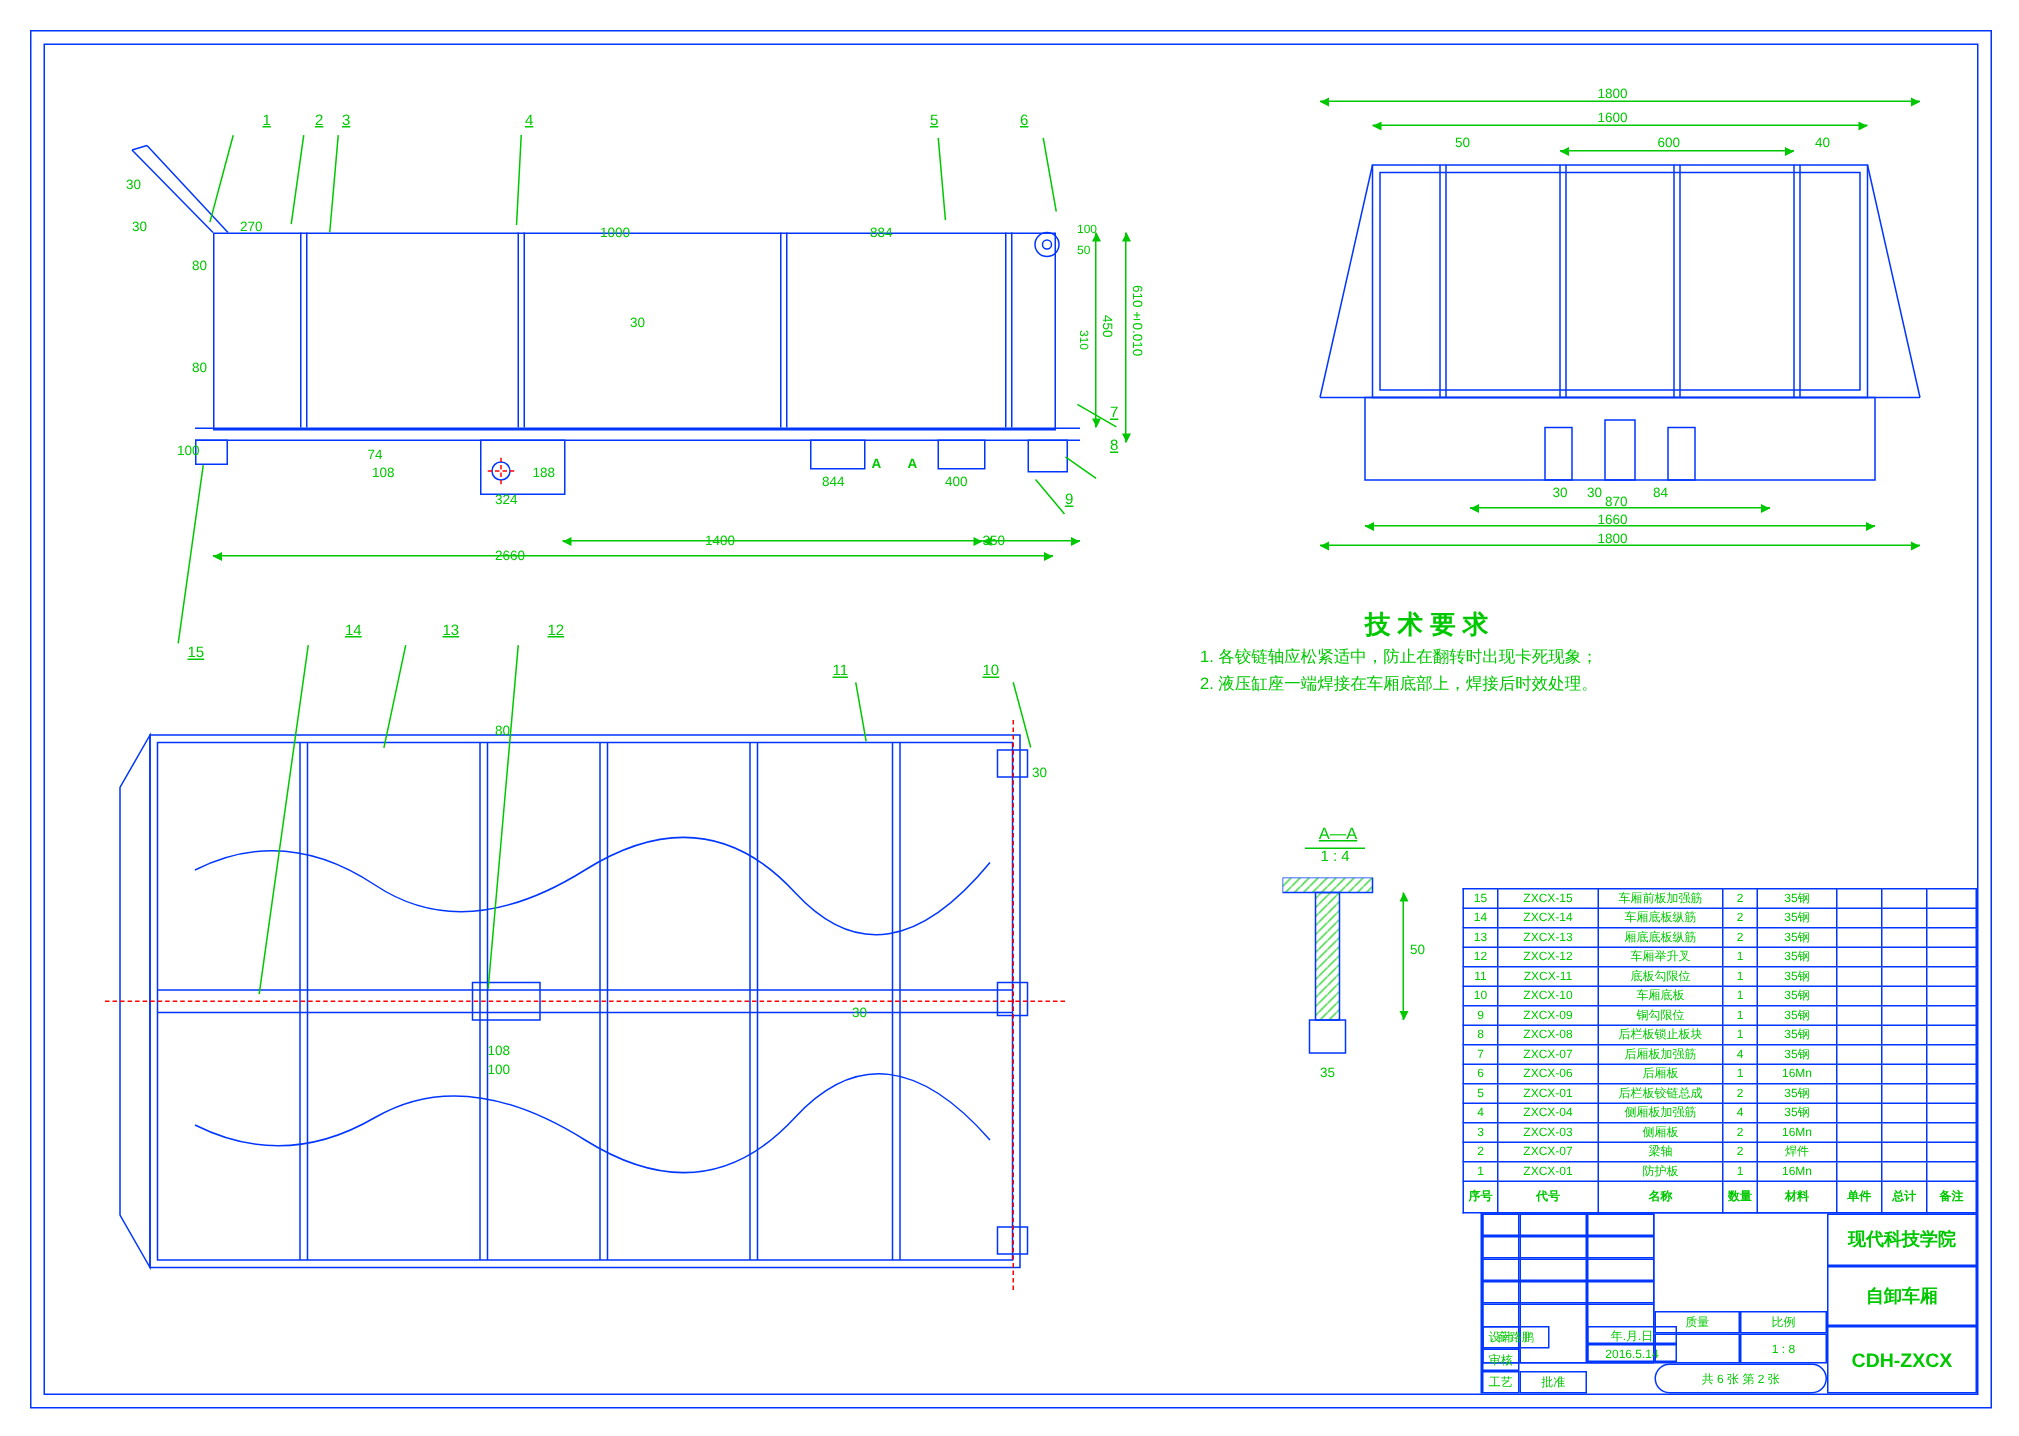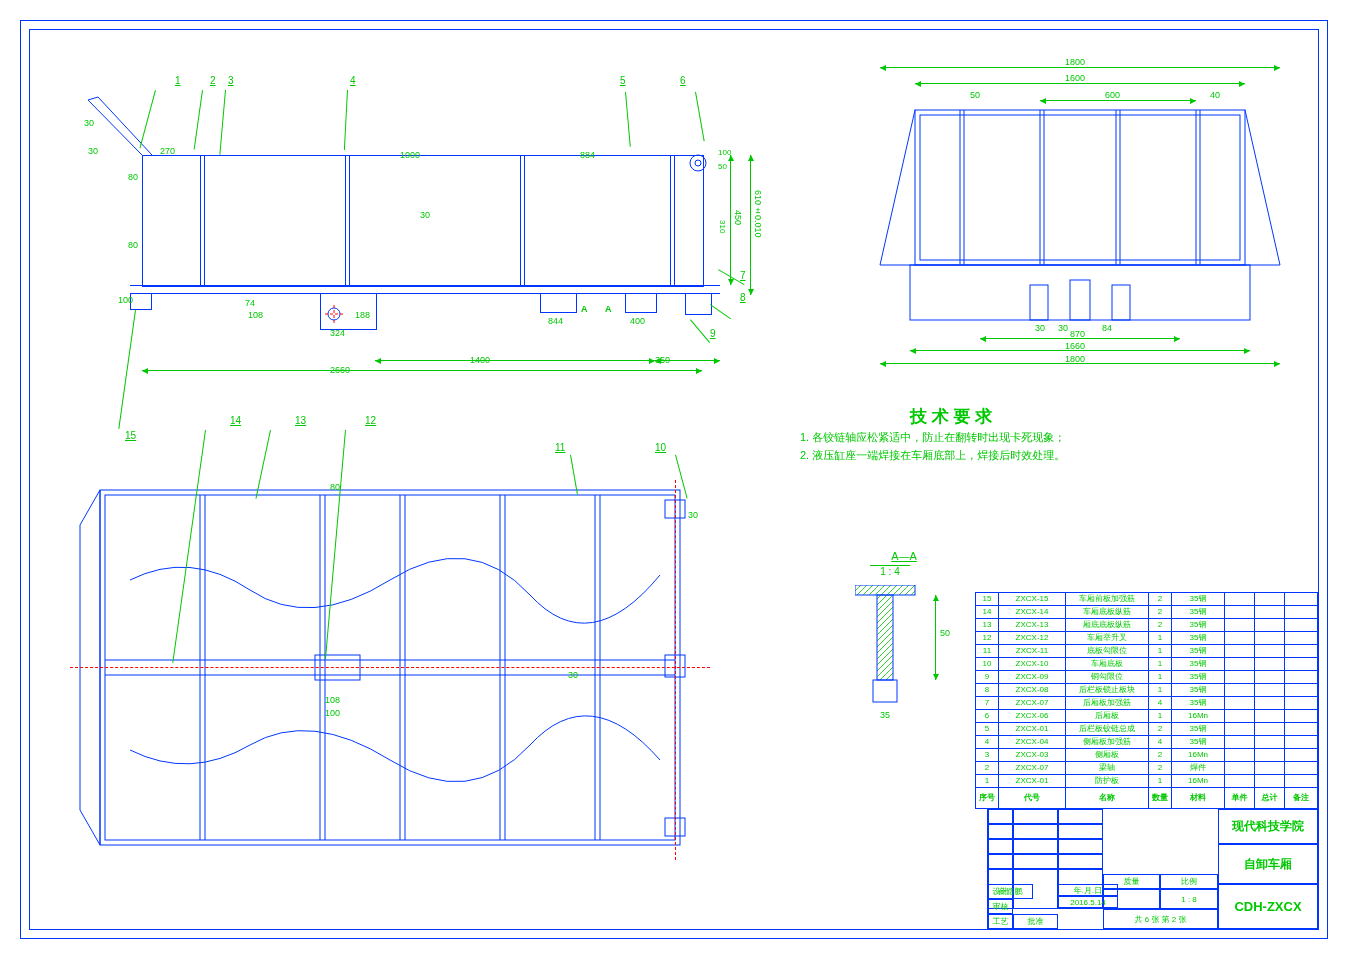--- a/index.html
+++ b/index.html
@@ -380,21 +380,21 @@
   <div class="balloon" style="left:225px; top:-45px;">13</div>
   <div class="leader" style="left:135px; top:-30px; height:235px; transform:rotate(8deg);"></div>
   <div class="balloon" style="left:160px; top:-45px;">14</div>
 </div>
 
 <div class="tech-req-title" style="left:880px; top:375px;">技 术 要 求</div>
 <div class="tech-req-line" style="left:770px; top:400px;">1. 各铰链轴应松紧适中，防止在翻转时出现卡死现象；</div>
 <div class="tech-req-line" style="left:770px; top:418px;">2. 液压缸座一端焊接在车厢底部上，焊接后时效处理。</div>
 
 <div style="position:absolute; left:810px; top:520px; width:130px; height:180px;">
-  <div class="section-label" style="left:44px; top:0; width:40px; text-decoration:underline;">A—A</div>
+  <div class="section-label" style="left:32px; top:0; width:40px; text-decoration:underline;">A—A</div>
   <div class="section-scale" style="left:30px; top:15px; width:40px;">1 : 4</div>
   <svg class="hatch" style="left:15px; top:35px; width:80px; height:130px;">
     <defs>
       <pattern id="hatch1" patternUnits="userSpaceOnUse" width="6" height="6">
         <line x1="0" y1="6" x2="6" y2="0" stroke="#00c800" stroke-width="0.8"></line>
       </pattern>
     </defs>
     <rect x="0" y="0" width="60" height="10" fill="url(#hatch1)" stroke="#0036ff"></rect>
     <rect x="22" y="10" width="16" height="85" fill="url(#hatch1)" stroke="#0036ff"></rect>
     <rect x="18" y="95" width="24" height="22" fill="none" stroke="#0036ff"></rect>
@@ -588,21 +588,21 @@
   <div class="tb-cell tb-small" style="left:70px; top:75px; width:60px; height:12px;">年.月.日</div>
   <div class="tb-cell tb-small" style="left:0; top:90px; width:25px; height:15px;">审核</div>
   <div class="tb-cell tb-small" style="left:70px; top:87px; width:60px; height:12px;">2016.5.14</div>
   <div class="tb-cell tb-small" style="left:0; top:105px; width:25px; height:15px;">工艺</div>
   <div class="tb-cell tb-small" style="left:25px; top:105px; width:45px; height:15px;">批准</div>
 
   <div class="tb-cell tb-small" style="left:115px; top:65px; width:57px; height:15px;">质量</div>
   <div class="tb-cell tb-small" style="left:172px; top:65px; width:58px; height:15px;">比例</div>
   <div class="tb-cell tb-small" style="left:115px; top:80px; width:57px; height:20px;"></div>
   <div class="tb-cell tb-small" style="left:172px; top:80px; width:58px; height:20px;">1 : 8</div>
-  <div class="tb-cell tb-small" style="left:115px; top:100px; width:115px; height:20px;">共 6 张  第 2 张</div>
+  <div class="tb-cell tb-small" style="left:115px; top:100px; width:115px; height:20px;border-radius:10px;">共 6 张  第 2 张</div>
 
   <div class="tb-cell tb-med" style="left:230px; top:0; width:100px; height:35px;">现代科技学院</div>
   <div class="tb-cell tb-med" style="left:230px; top:35px; width:100px; height:40px;">自卸车厢</div>
   <div class="tb-cell tb-med" style="left:230px; top:75px; width:100px; height:45px; font-size:13px;">CDH-ZXCX</div>
 </div>
 
 </div>
 </div>
 </div>
 

